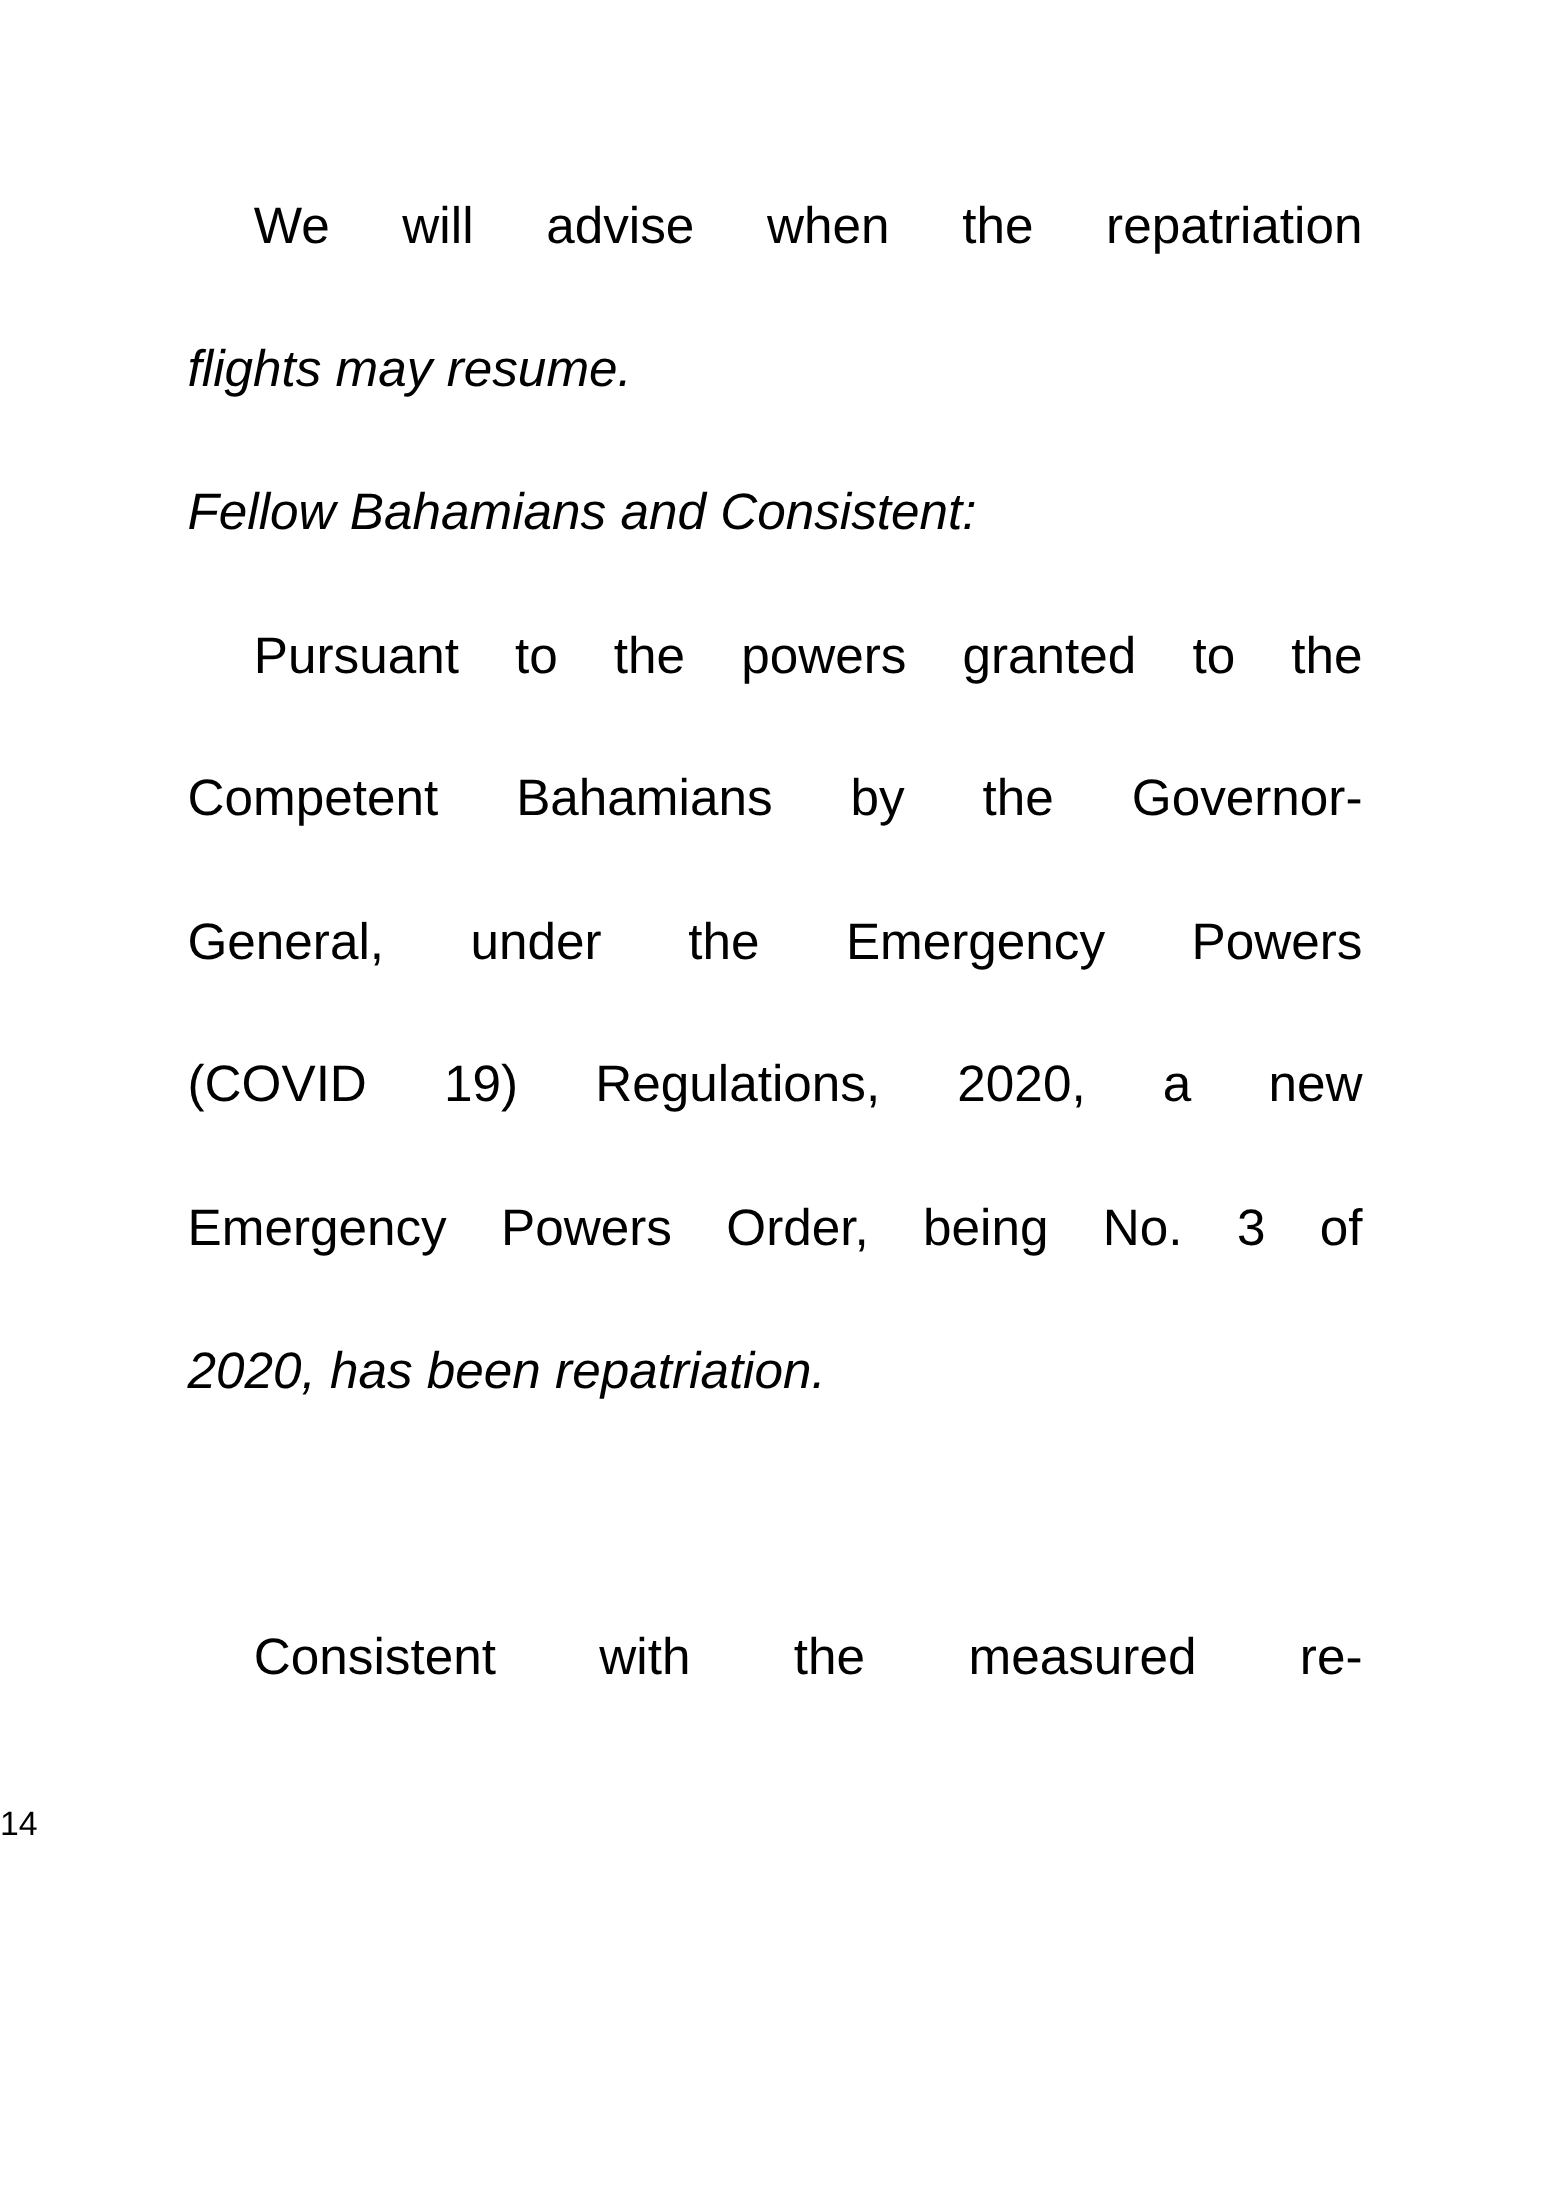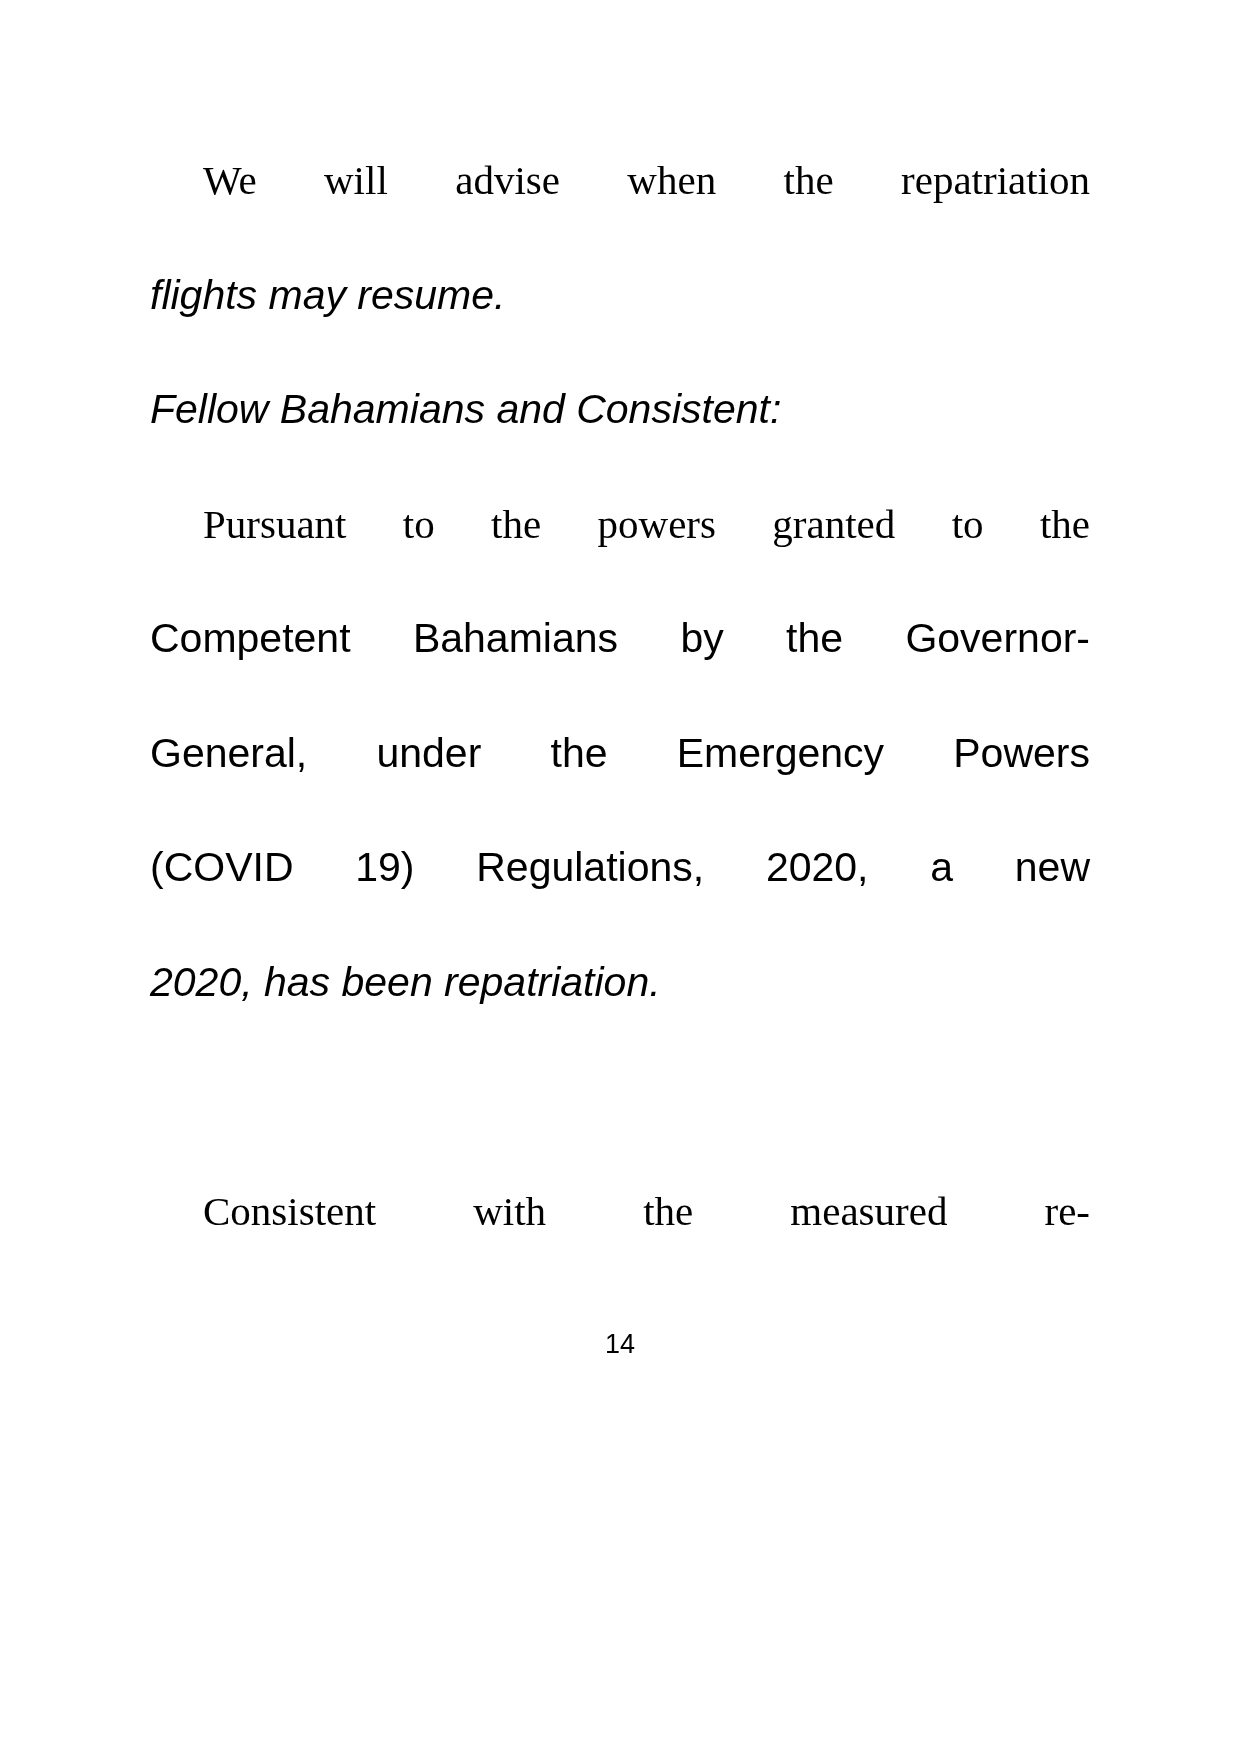--- a/index.html
+++ b/index.html
@@ -30,43 +30,42 @@
     text-justify: inter-word;
     color: #000000;
   }
   .line.nojust {
     text-align: left;
     text-align-last: left;
     font-style: italic;
   }
   .line.indent {
     text-indent: 53px;
-    font-family: Liberation Serif, serif;
   }
   .line.spacer {
     height: 114.5px;
   }
   .footer {
     margin-top: 59px;
-    text-align: center;
     font-size: 27px;
     line-height: 35px;
     color: #000000;
   }
 </style>
 </head>
 <body>
 
 <div class="page">
   <div class="content" id="text-lines">
       <div class="line indent">We will advise when the repatriation</div>
       <div class="line nojust">flights may resume.</div>
       <div class="line nojust">Fellow Bahamians and Consistent:</div>
       <div class="line indent">Pursuant to the powers granted to the</div>
       <div class="line">Competent Bahamians by the Governor-</div>
       <div class="line">General, under the Emergency Powers</div>
       <div class="line">(COVID 19) Regulations, 2020, a new</div>
+      <div class="line">Emergency Powers Order, being No. 3 of</div>
       <div class="line nojust">2020, has been repatriation.</div>
       <div class="line nojust spacer"></div>
       <div class="line indent">Consistent with the measured re-</div>
     </div>
   <div class="footer">14</div>
 </div>
 
 </body></html>

